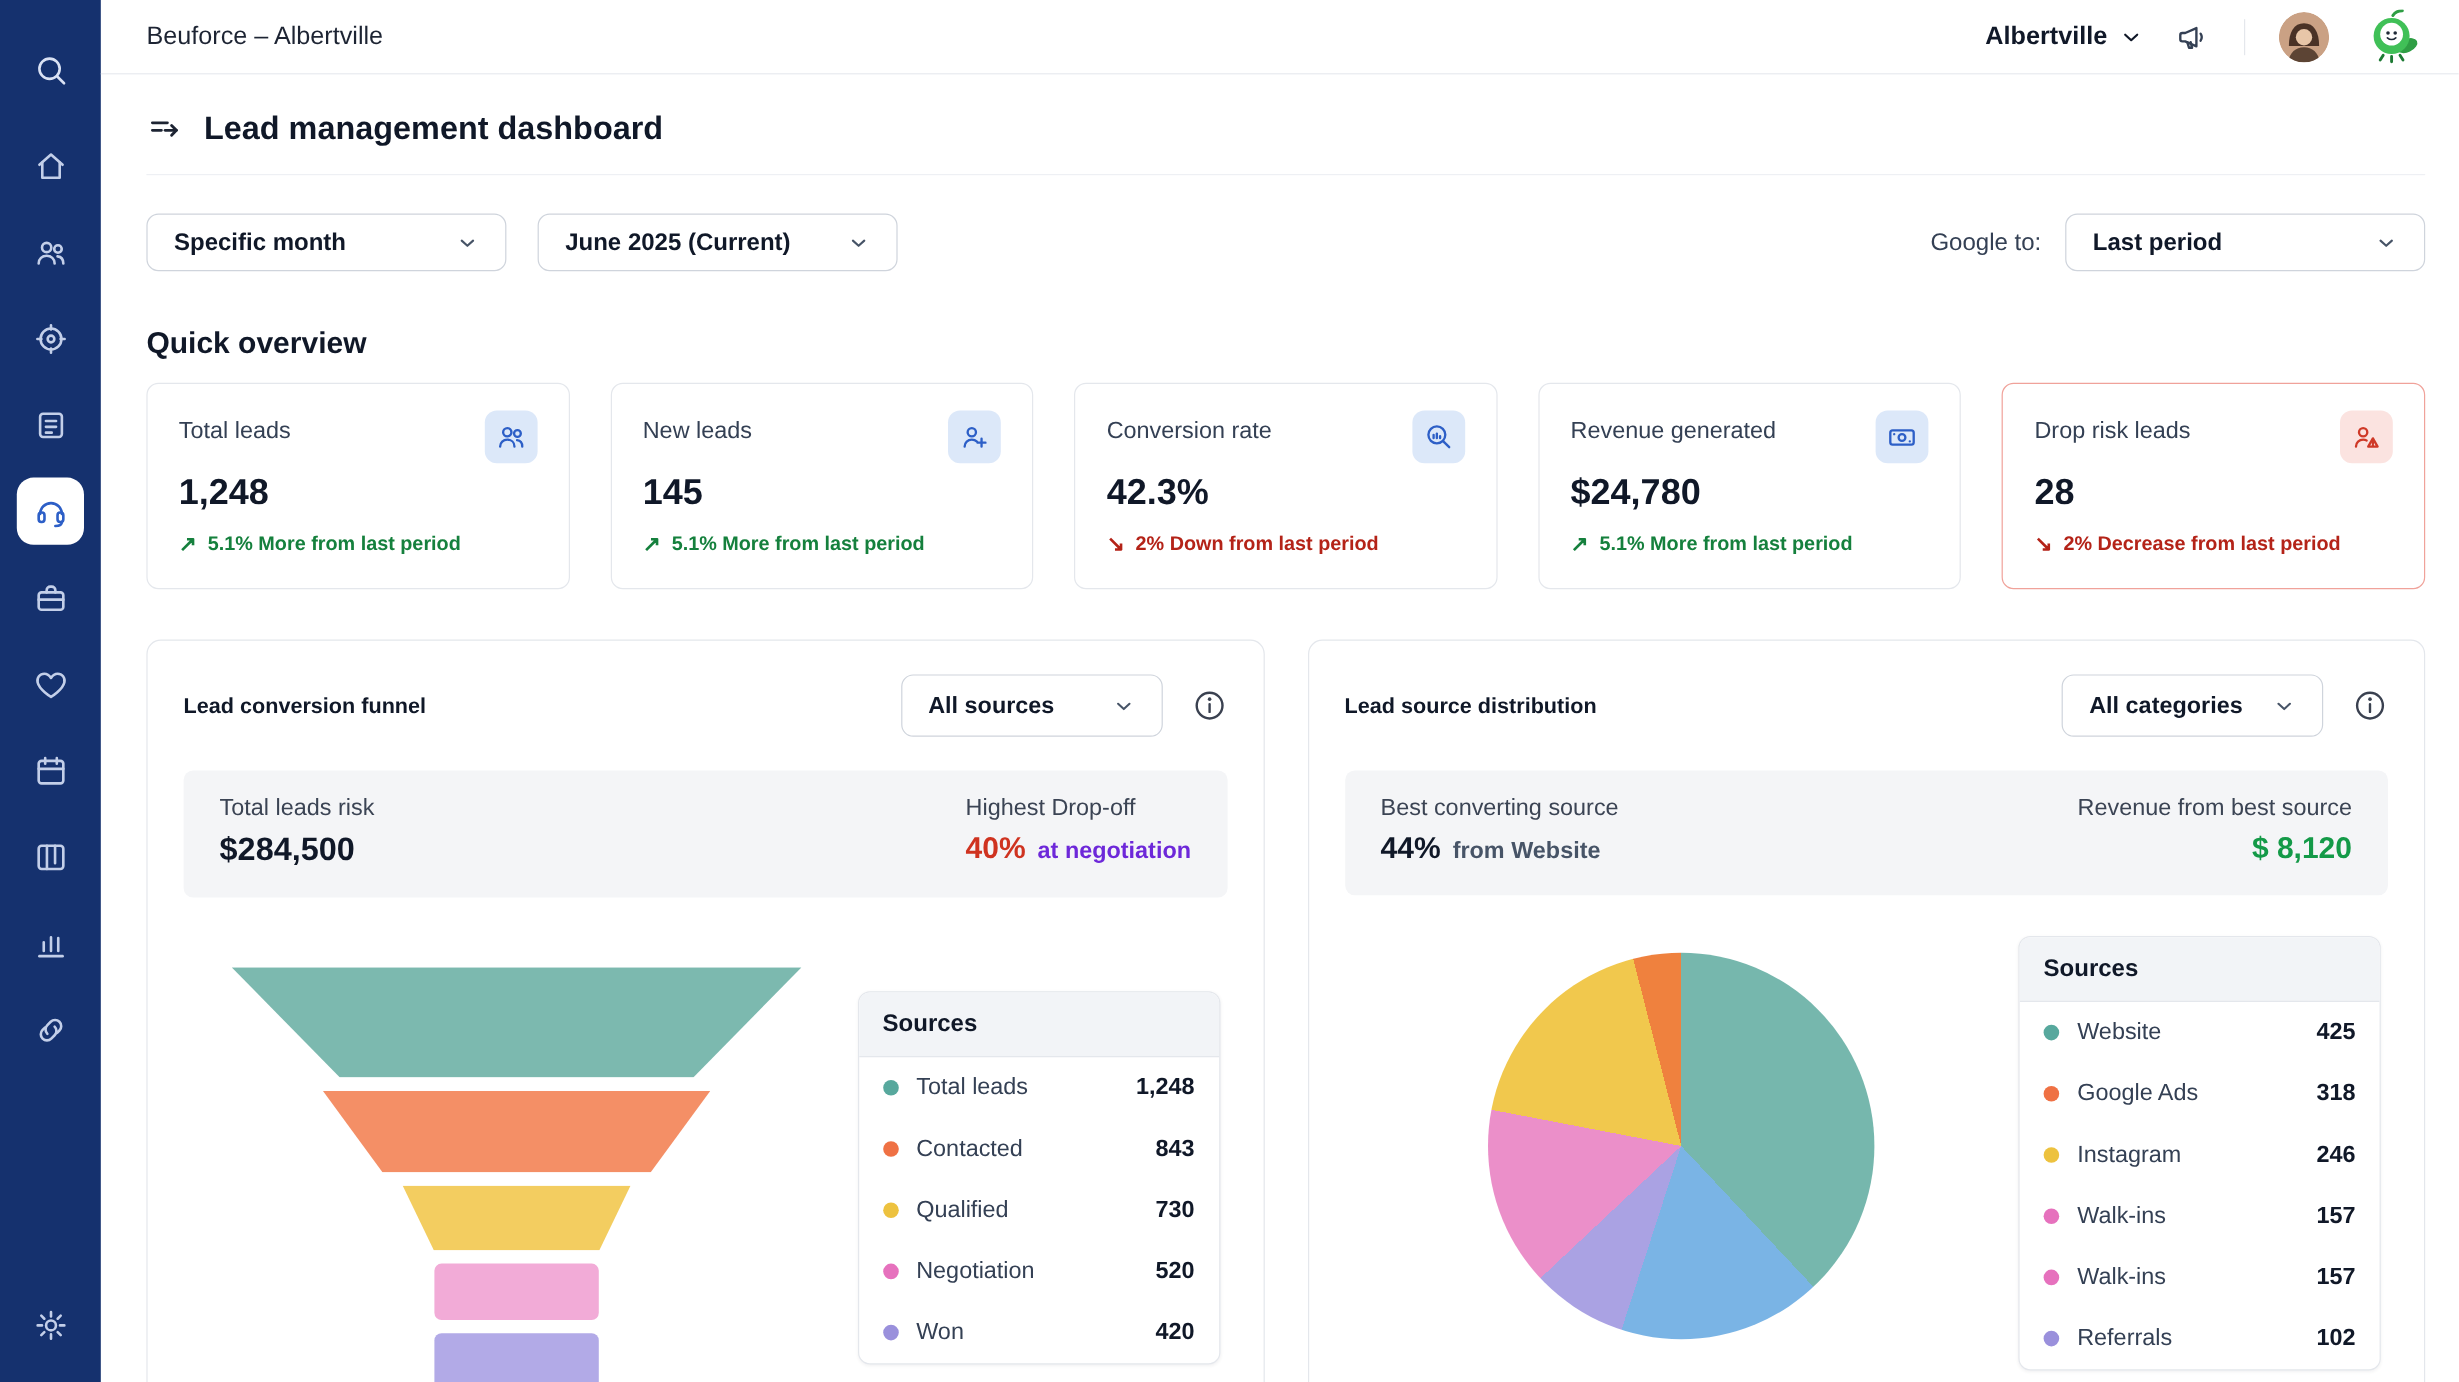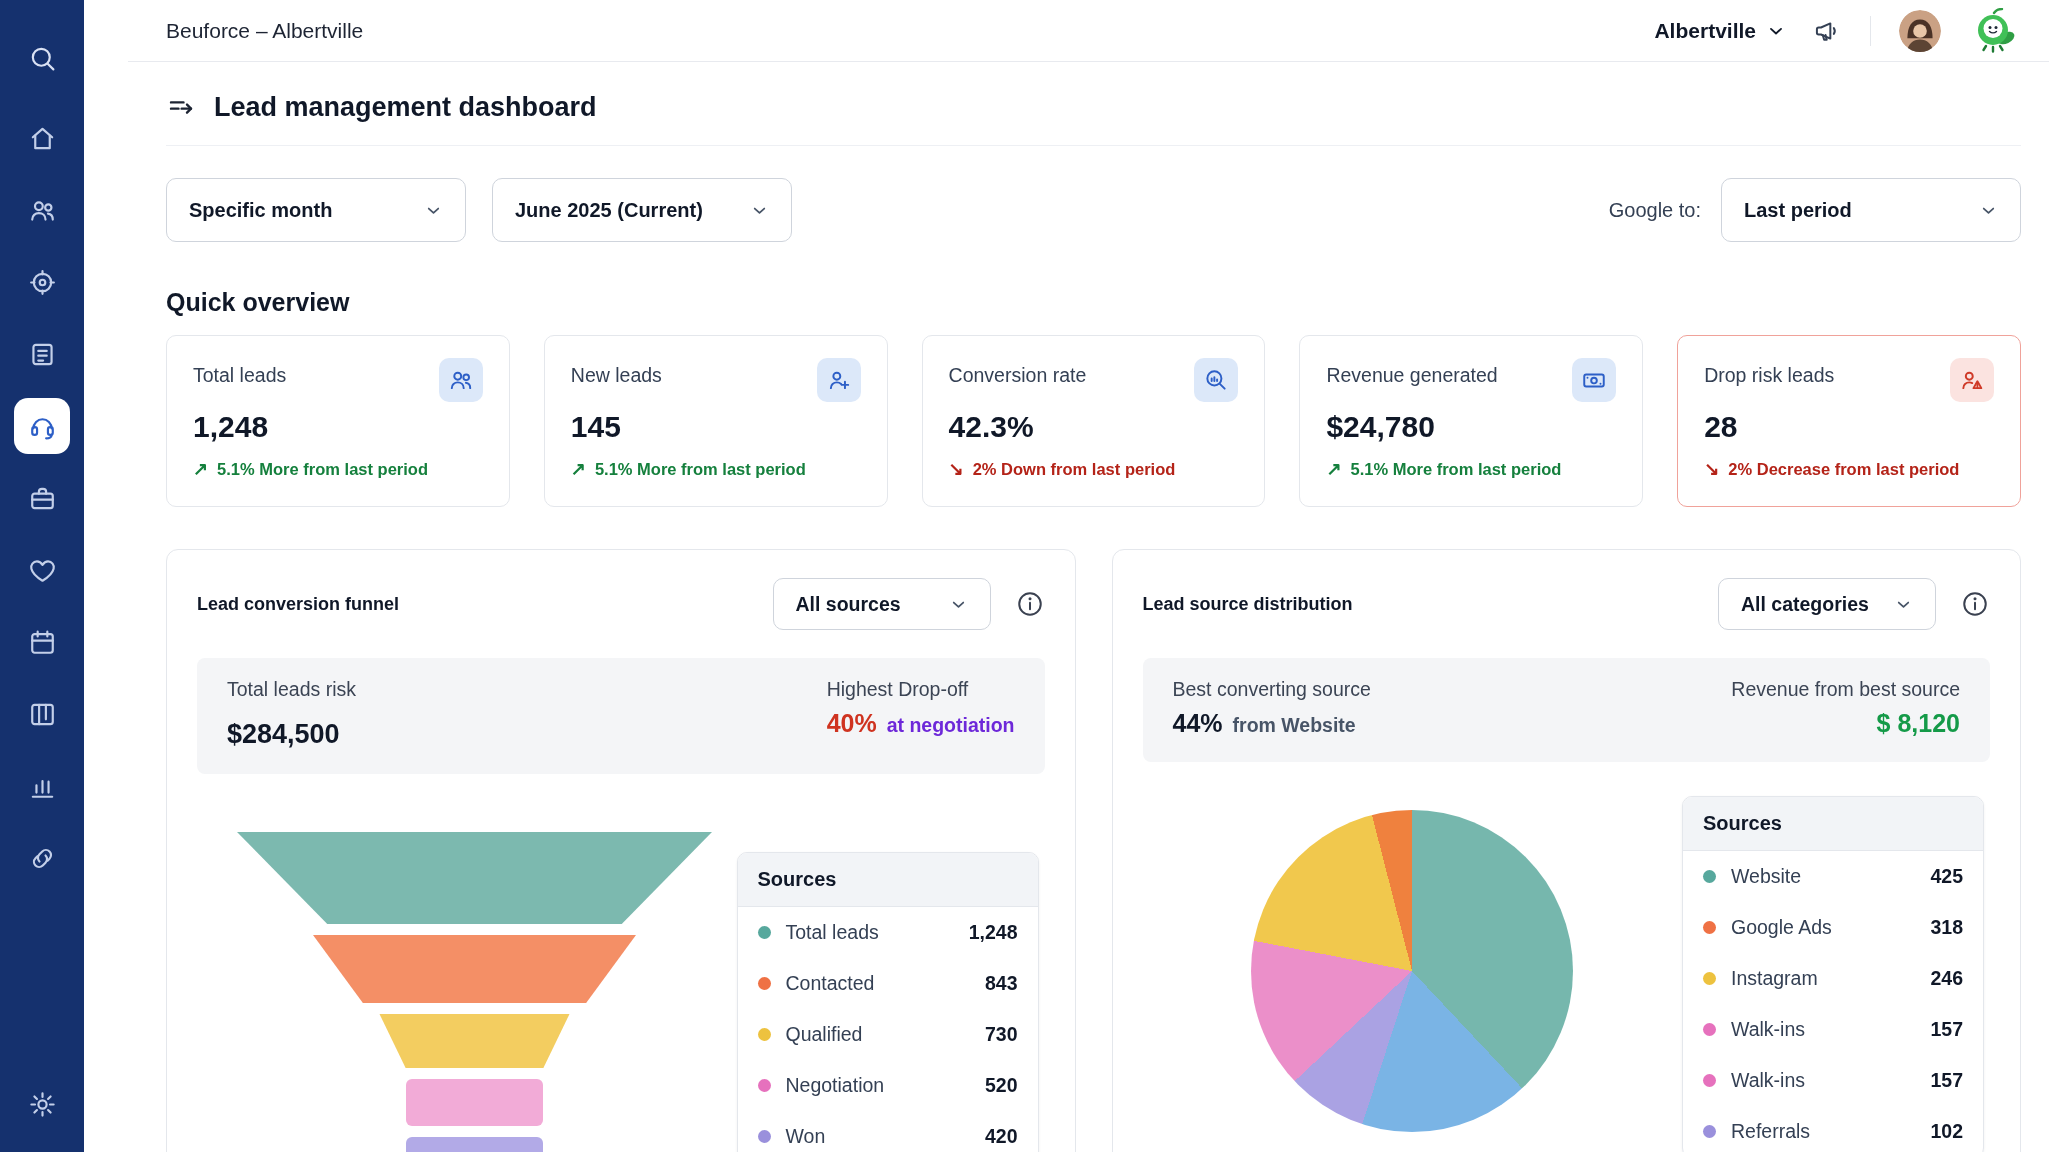--- a/index.html
+++ b/index.html
@@ -5,21 +5,21 @@
   * { box-sizing: border-box; margin: 0; padding: 0; }
   html, body { width: 2049px; height: 1152px; overflow: hidden; }
   body {
     font-family: "Liberation Sans", sans-serif;
     background: #ffffff;
     color: #101828;
   }
   button { font-family: inherit; background: none; border: none; cursor: pointer; text-align: left; color: inherit; }
   svg { display: block; }
 
-  .app { display: flex; width: 2049px; height: 1152px; overflow: hidden; gap: 44px; }
+  .app { display: flex; width: 2049px; height: 1152px; overflow: hidden; }
 
   
   .sidebar {
     width: 84px; min-width: 84px; height: 100%;
     background: #15316e;
     display: flex; flex-direction: column; align-items: center;
   }
   .sb-box { width: 56px; height: 56px; border-radius: 14px; display: flex; align-items: center; justify-content: center; color: #c3cfe9; }
   .sb-box svg { width: 29px; height: 29px; }
   .sb-search { margin-top: 30px; color: #d9e1f4; }
@@ -52,21 +52,21 @@
     display: flex; align-items: center; gap: 18px;
     padding: 30px 0 22px 0;
     border-bottom: 1px solid #eef0f4;
   }
   .page-head svg { width: 30px; height: 30px; color: #1d2433; }
   .page-title { font-size: 27px; font-weight: 700; color: #101828; }
 
   
   .filters { margin-top: 32px; display: flex; align-items: center; gap: 26px; }
   .dropdown {
-    height: 64px; border: 1px solid #cfd4dc; border-radius: 10px;
+    height: 48px; border: 1px solid #cfd4dc; border-radius: 10px;
     display: flex; align-items: center; justify-content: space-between;
     padding: 0 22px; background: #fff;
     font-size: 20px; font-weight: 600; color: #101828;
   }
   .dropdown svg { width: 19px; height: 19px; color: #475467; }
   .dd-lg { width: 300px; }
   .filters .spacer { flex: 1; }
   .compare-label { font-size: 20px; color: #344054; margin-right: -6px; }
 
   
@@ -90,21 +90,21 @@
   .panel { border: 1px solid #e4e7ec; border-radius: 12px; background: #fff; padding: 28px 30px 0 30px; min-height: 760px; }
   .panel-head { display: flex; align-items: center; }
   .panel-title { font-size: 18px; font-weight: 700; color: #101828; margin-right: auto; }
   .dd-sm { height: 52px; min-width: 218px; font-size: 19.5px; }
   .info-btn { margin-left: 24px; color: #3a4150; }
   .info-btn svg { width: 30px; height: 30px; }
 
   .band { margin-top: 28px; background: #f4f5f7; border-radius: 8px; padding: 20px 30px 24px 30px; display: flex; justify-content: space-between; }
   .band-right { }
   .band-label { font-size: 19.5px; color: #3b4454; }
-  .band-big { font-size: 27px; font-weight: 700; color: #101828; margin-top: 18px; }
+  .band-big { font-size: 27px; font-weight: 700; color: #101828; margin-top: 8px; }
   .band-mix { margin-top: 8px; display: flex; align-items: baseline; gap: 10px; }
   .band-right .band-mix { justify-content: flex-end; }
   .val-red { font-size: 25px; font-weight: 700; color: #cf3320; }
   .suffix-darkred { font-size: 19.5px; font-weight: 700; color: #6d28d9; }
   .val-dark { font-size: 25px; font-weight: 700; color: #101828; }
   .suffix-gray { font-size: 19.5px; font-weight: 600; color: #475467; }
   .val-green { font-size: 25px; font-weight: 700; color: #149a48; }
 
   
   .funnel-body { margin-top: 58px; display: flex; align-items: flex-start; }

